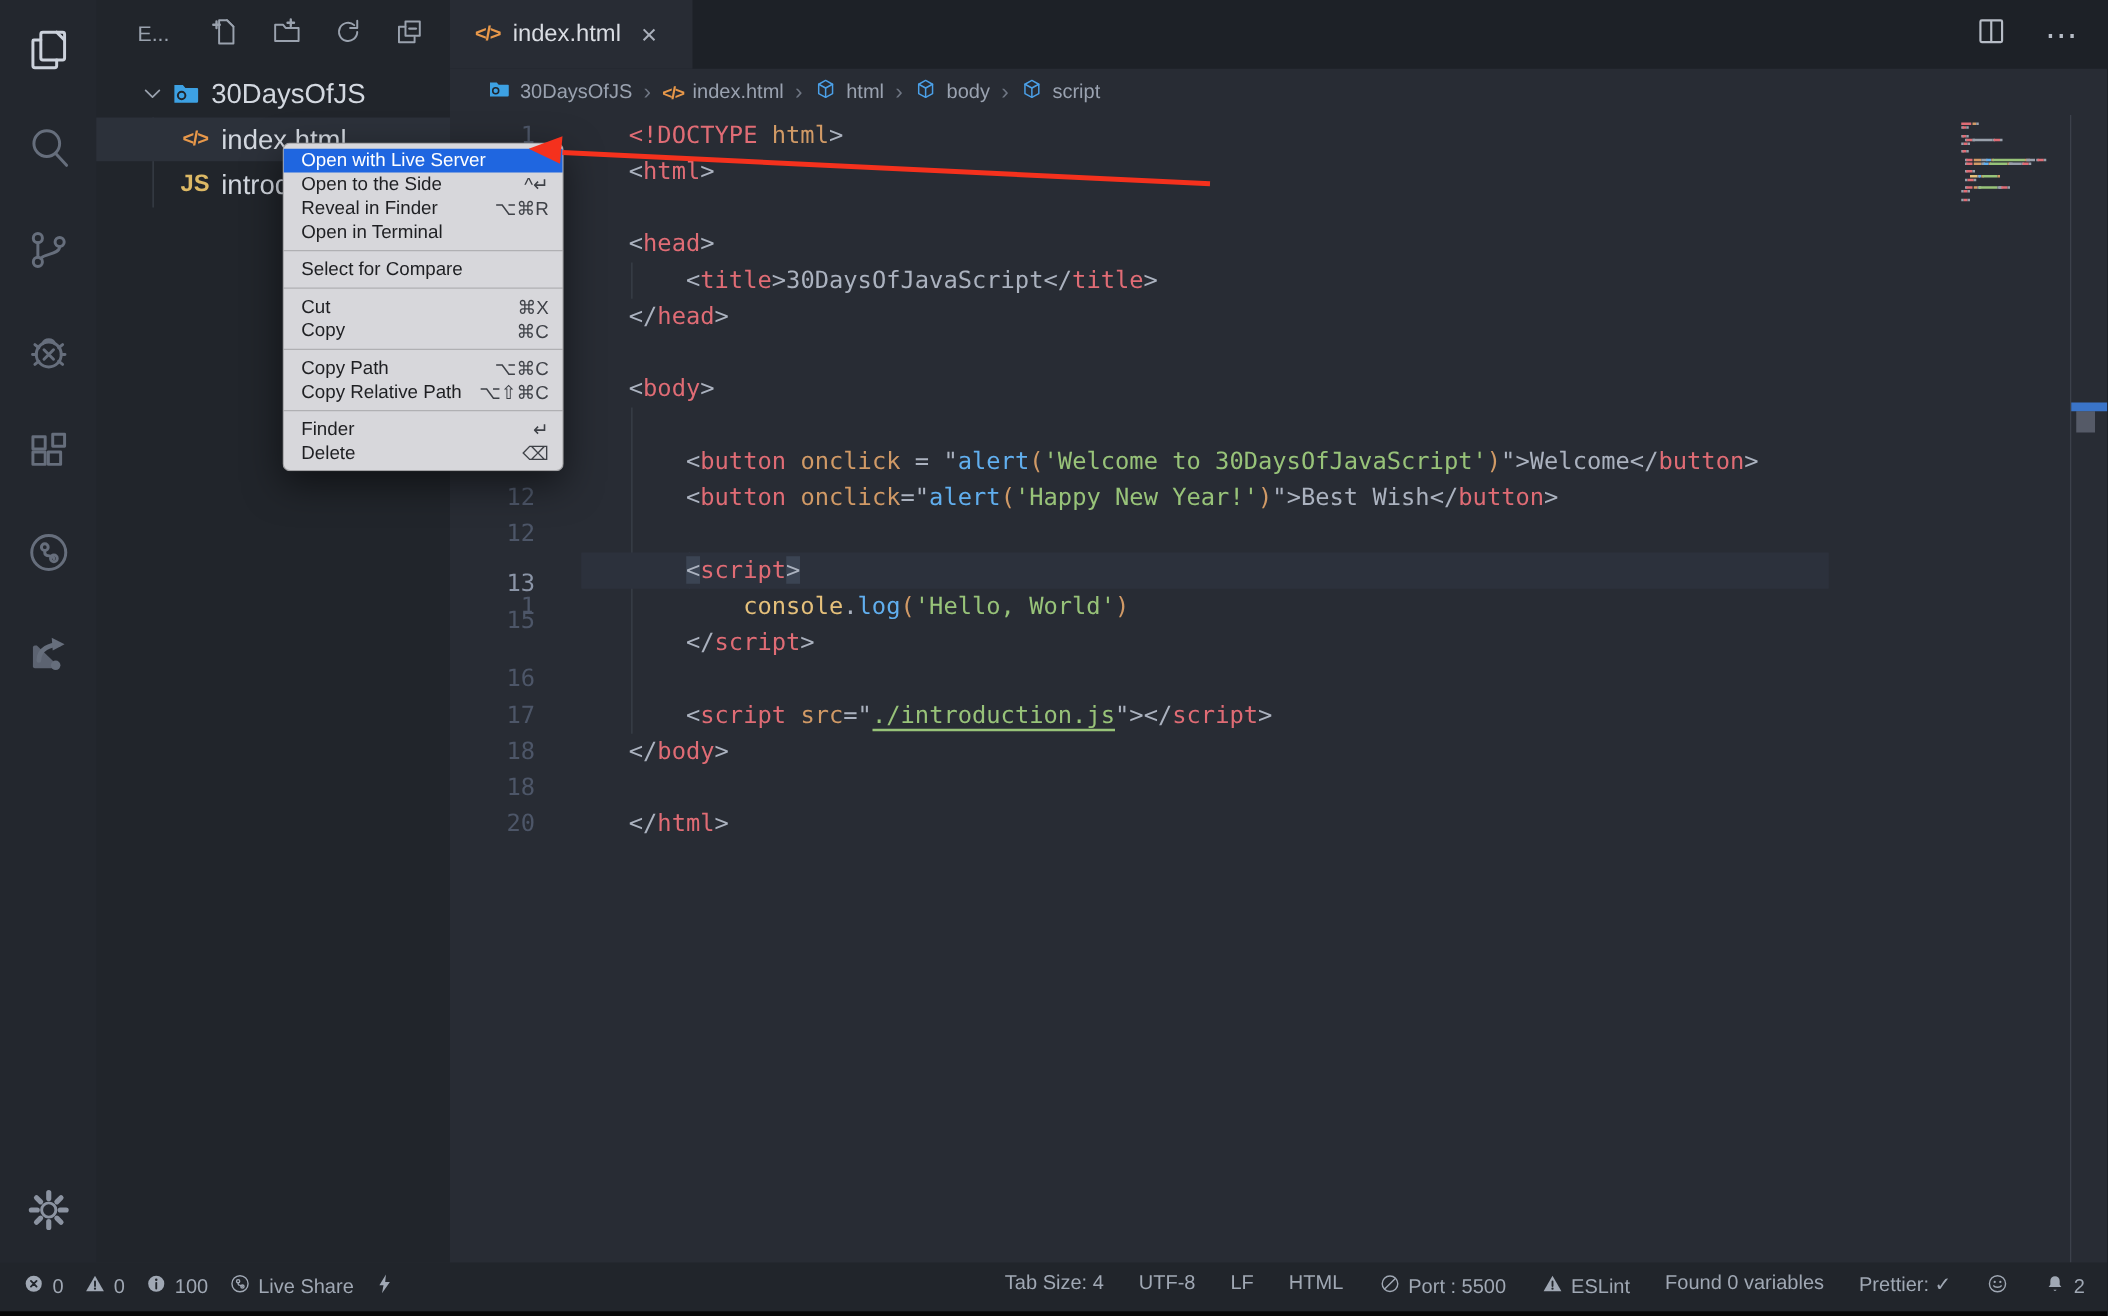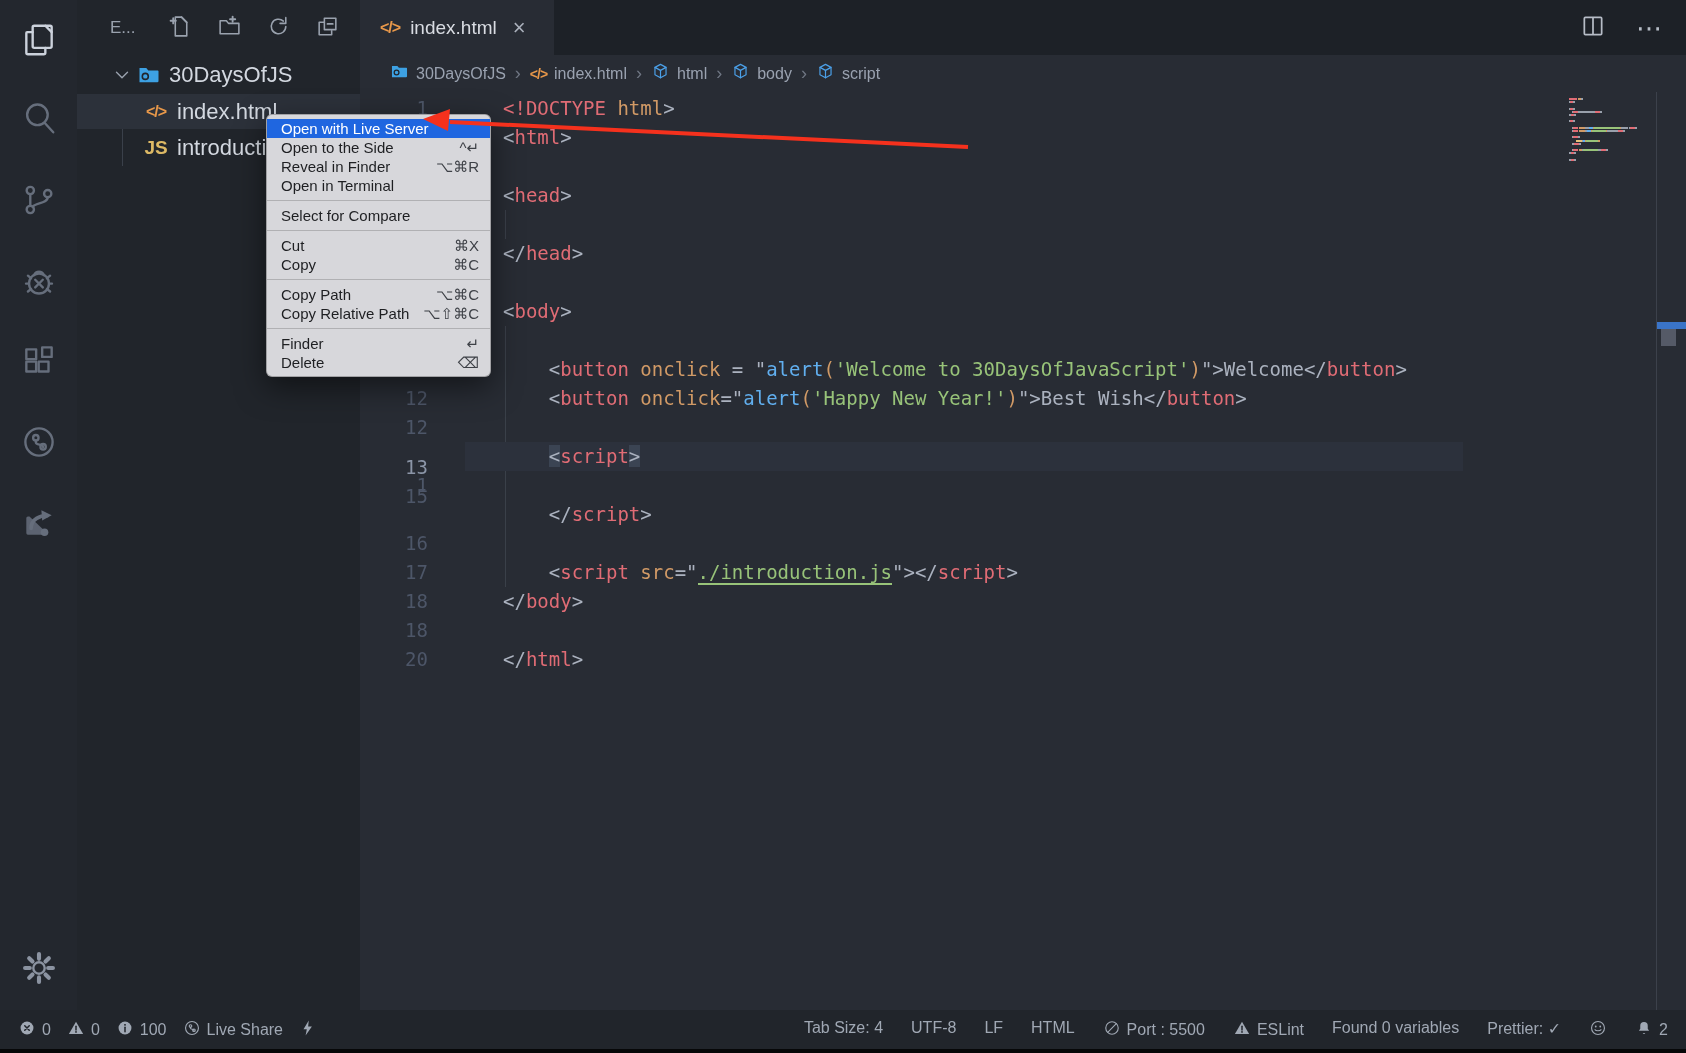--- a/index.html
+++ b/index.html
@@ -66,21 +66,21 @@
 
   
   #minimap{position:absolute;left:1209px;top:0;width:90px;height:200px;}
   .mm-seg{position:absolute;height:2px;}
   #scroll-track{position:absolute;left:1296px;top:0;width:1px;height:918px;background:#3c414b;}
   #overview-mark{position:absolute;left:1297px;top:230px;width:29px;height:7px;background:#3a74c8;}
   #scroll-thumb{position:absolute;left:1301px;top:237px;width:15px;height:17px;background:#7a8291;opacity:.55;}
 
   
   #context-menu{position:absolute;left:226px;top:114px;width:223px;background:#d7d7db;border:1px solid rgba(0,0,0,.25);
-     border-radius:6px;box-shadow:0 10px 30px rgba(0,0,0,.5);padding:4px 0;z-index:40;font-size:15px;color:#1e1f22;margin-left:40px;}
+     border-radius:6px;box-shadow:0 10px 30px rgba(0,0,0,.5);padding:4px 0;z-index:40;font-size:15px;color:#1e1f22;}
   .menu-item{height:19px;display:flex;align-items:center;padding:0 11px 0 14px;}
   .menu-item .mi-label{flex:1;white-space:nowrap;}
   .menu-item .mi-short{color:#3e4147;white-space:nowrap;}
   .menu-item.hl{background:#1f66e0;color:#fff;}
   .menu-item.hl .mi-short{color:#fff;}
   .menu-sep{height:1px;background:rgba(0,0,0,.18);margin:5px 0;}
 
   
   #annotation-box{position:absolute;left:972px;top:96px;width:312px;height:170px;border:3px solid #f5311d;z-index:45;
       display:flex;align-items:flex-start;justify-content:center;}
@@ -363,38 +363,40 @@
       <div id="scroll-thumb"></div>
     <div class="gutter-num" style="top: 2px;">1</div>
         <div class="code-line" style="top: 2px;"><span class="tk-tag">&lt;!DOCTYPE</span><span class="tk-pl"> </span><span class="tk-attr">html</span><span class="tk-pl">&gt;</span></div>
         <div class="gutter-num" style="top: 31px;">2</div>
         <div class="code-line" style="top: 31px;"><span class="tk-pl">&lt;</span><span class="tk-tag">html</span><span class="tk-pl">&gt;</span></div>
         <div class="gutter-num" style="top: 60px;">3</div>
         <div class="code-line" style="top: 60px;"></div>
         <div class="gutter-num" style="top: 89px;">4</div>
         <div class="code-line" style="top: 89px;"><span class="tk-pl">&lt;</span><span class="tk-tag">head</span><span class="tk-pl">&gt;</span></div>
         <div class="gutter-num" style="top: 118px;">5</div>
+        <div class="code-line" style="top: 118px;"><span class="tk-pl">    </span><span class="tk-pl">&lt;</span><span class="tk-tag">title</span><span class="tk-pl">&gt;</span><span class="tk-pl">30DaysOfJavaScript</span><span class="tk-pl">&lt;/</span><span class="tk-tag">title</span><span class="tk-pl">&gt;</span></div>
         <div class="gutter-num" style="top: 147px;">6</div>
         <div class="code-line" style="top: 147px;"><span class="tk-pl">&lt;/</span><span class="tk-tag">head</span><span class="tk-pl">&gt;</span></div>
         <div class="gutter-num" style="top: 176px;">7</div>
         <div class="code-line" style="top: 176px;"></div>
         <div class="gutter-num" style="top: 205px;">8</div>
         <div class="code-line" style="top: 205px;"><span class="tk-pl">&lt;</span><span class="tk-tag">body</span><span class="tk-pl">&gt;</span></div>
         <div class="gutter-num" style="top: 234px;">9</div>
         <div class="code-line" style="top: 234px;"></div>
         <div class="gutter-num" style="top: 263px;">10</div>
         <div class="code-line" style="top: 263px;"><span class="tk-pl">    </span><span class="tk-pl">&lt;</span><span class="tk-tag">button</span><span class="tk-pl"> </span><span class="tk-attr">onclick</span><span class="tk-pl"> = </span><span class="tk-pl">"</span><span class="tk-fn">alert</span><span class="tk-pr">(</span><span class="tk-str">'Welcome to 30DaysOfJavaScript'</span><span class="tk-pr">)</span><span class="tk-pl">"</span><span class="tk-pl">&gt;</span><span class="tk-pl">Welcome</span><span class="tk-pl">&lt;/</span><span class="tk-tag">button</span><span class="tk-pl">&gt;</span></div>
         <div class="gutter-num" style="top: 292px;">12</div>
         <div class="code-line" style="top: 292px;"><span class="tk-pl">    </span><span class="tk-pl">&lt;</span><span class="tk-tag">button</span><span class="tk-pl"> </span><span class="tk-attr">onclick</span><span class="tk-pl">=</span><span class="tk-pl">"</span><span class="tk-fn">alert</span><span class="tk-pr">(</span><span class="tk-str">'Happy New Year!'</span><span class="tk-pr">)</span><span class="tk-pl">"</span><span class="tk-pl">&gt;</span><span class="tk-pl">Best Wish</span><span class="tk-pl">&lt;/</span><span class="tk-tag">button</span><span class="tk-pl">&gt;</span></div>
         <div class="gutter-num" style="top: 321px;">12</div>
         <div class="code-line" style="top: 321px;"></div>
         <div class="cl-band" style="top: 350px;"></div>
         <div class="gutter-num cur" style="top: 350px; margin-top: 11px;">13</div>
         <div class="code-line" style="top: 350px;"><span class="tk-pl">    </span><span class="tk-hb">&lt;</span><span class="tk-tag">script</span><span class="tk-hb">&gt;</span></div>
         <div class="gutter-num" style="top: 379px;">1</div>
+        <div class="code-line" style="top: 379px;"><span class="tk-pl">        </span><span class="tk-cls">console</span><span class="tk-pl">.</span><span class="tk-fn">log</span><span class="tk-pr">(</span><span class="tk-str">'Hello, World'</span><span class="tk-pr">)</span></div>
         <div class="gutter-num" style="top: 390px;">15</div>
         <div class="code-line" style="top: 408px;"><span class="tk-pl">    </span><span class="tk-pl">&lt;/</span><span class="tk-tag">script</span><span class="tk-pl">&gt;</span></div>
         <div class="gutter-num" style="top: 437px;">16</div>
         <div class="code-line" style="top: 437px;"></div>
         <div class="gutter-num" style="top: 466px;">17</div>
         <div class="code-line" style="top: 466px;"><span class="tk-pl">    </span><span class="tk-pl">&lt;</span><span class="tk-tag">script</span><span class="tk-pl"> </span><span class="tk-attr">src</span><span class="tk-pl">=</span><span class="tk-pl">"</span><span class="tk-lk">./introduction.js</span><span class="tk-pl">"</span><span class="tk-pl">&gt;</span><span class="tk-pl">&lt;/</span><span class="tk-tag">script</span><span class="tk-pl">&gt;</span></div>
         <div class="gutter-num" style="top: 495px;">18</div>
         <div class="code-line" style="top: 495px;"><span class="tk-pl">&lt;/</span><span class="tk-tag">body</span><span class="tk-pl">&gt;</span></div>
         <div class="gutter-num" style="top: 524px;">18</div>
         <div class="code-line" style="top: 524px;"></div>

